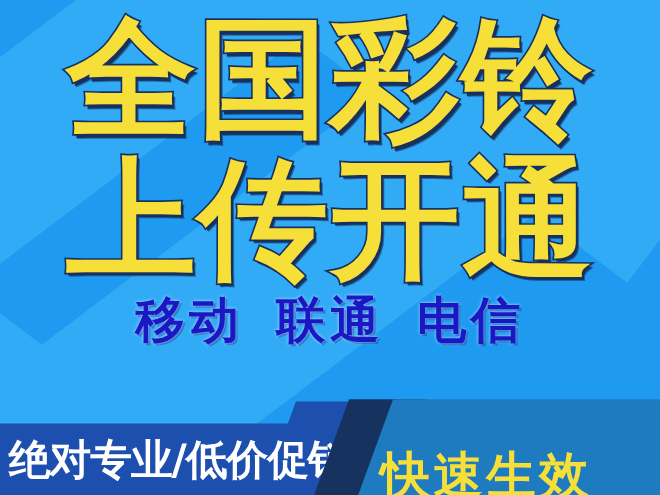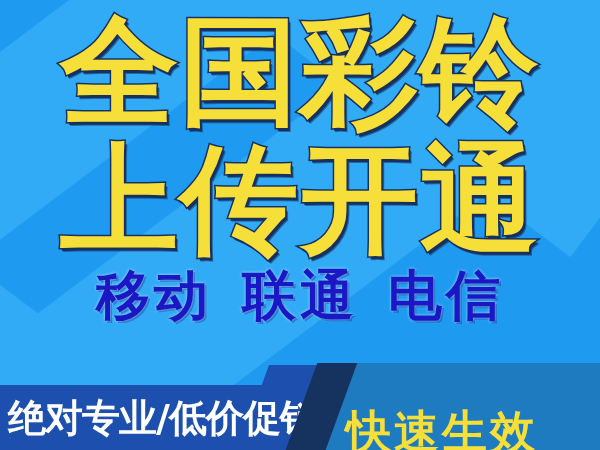--- a/index.html
+++ b/index.html
@@ -108,21 +108,21 @@
     width: 600px;
     display: flex;
     justify-content: center;
     align-items: center;
     gap: 30px;
     z-index: 5;
   }
   .carrier {
     font-family: "DejaVu Serif", "Liberation Serif", serif;
     font-weight: 700;
-    font-size: 54px;
+    font-size: 45px;
     line-height: 1;
     color: #1a18c4;
     letter-spacing: 4px;
     text-shadow:
       0 0 3px rgba(255,255,255,0.65),
       2px 2px 0 rgba(10,10,120,0.35);
   }
 
   
   #bottom-bar {

